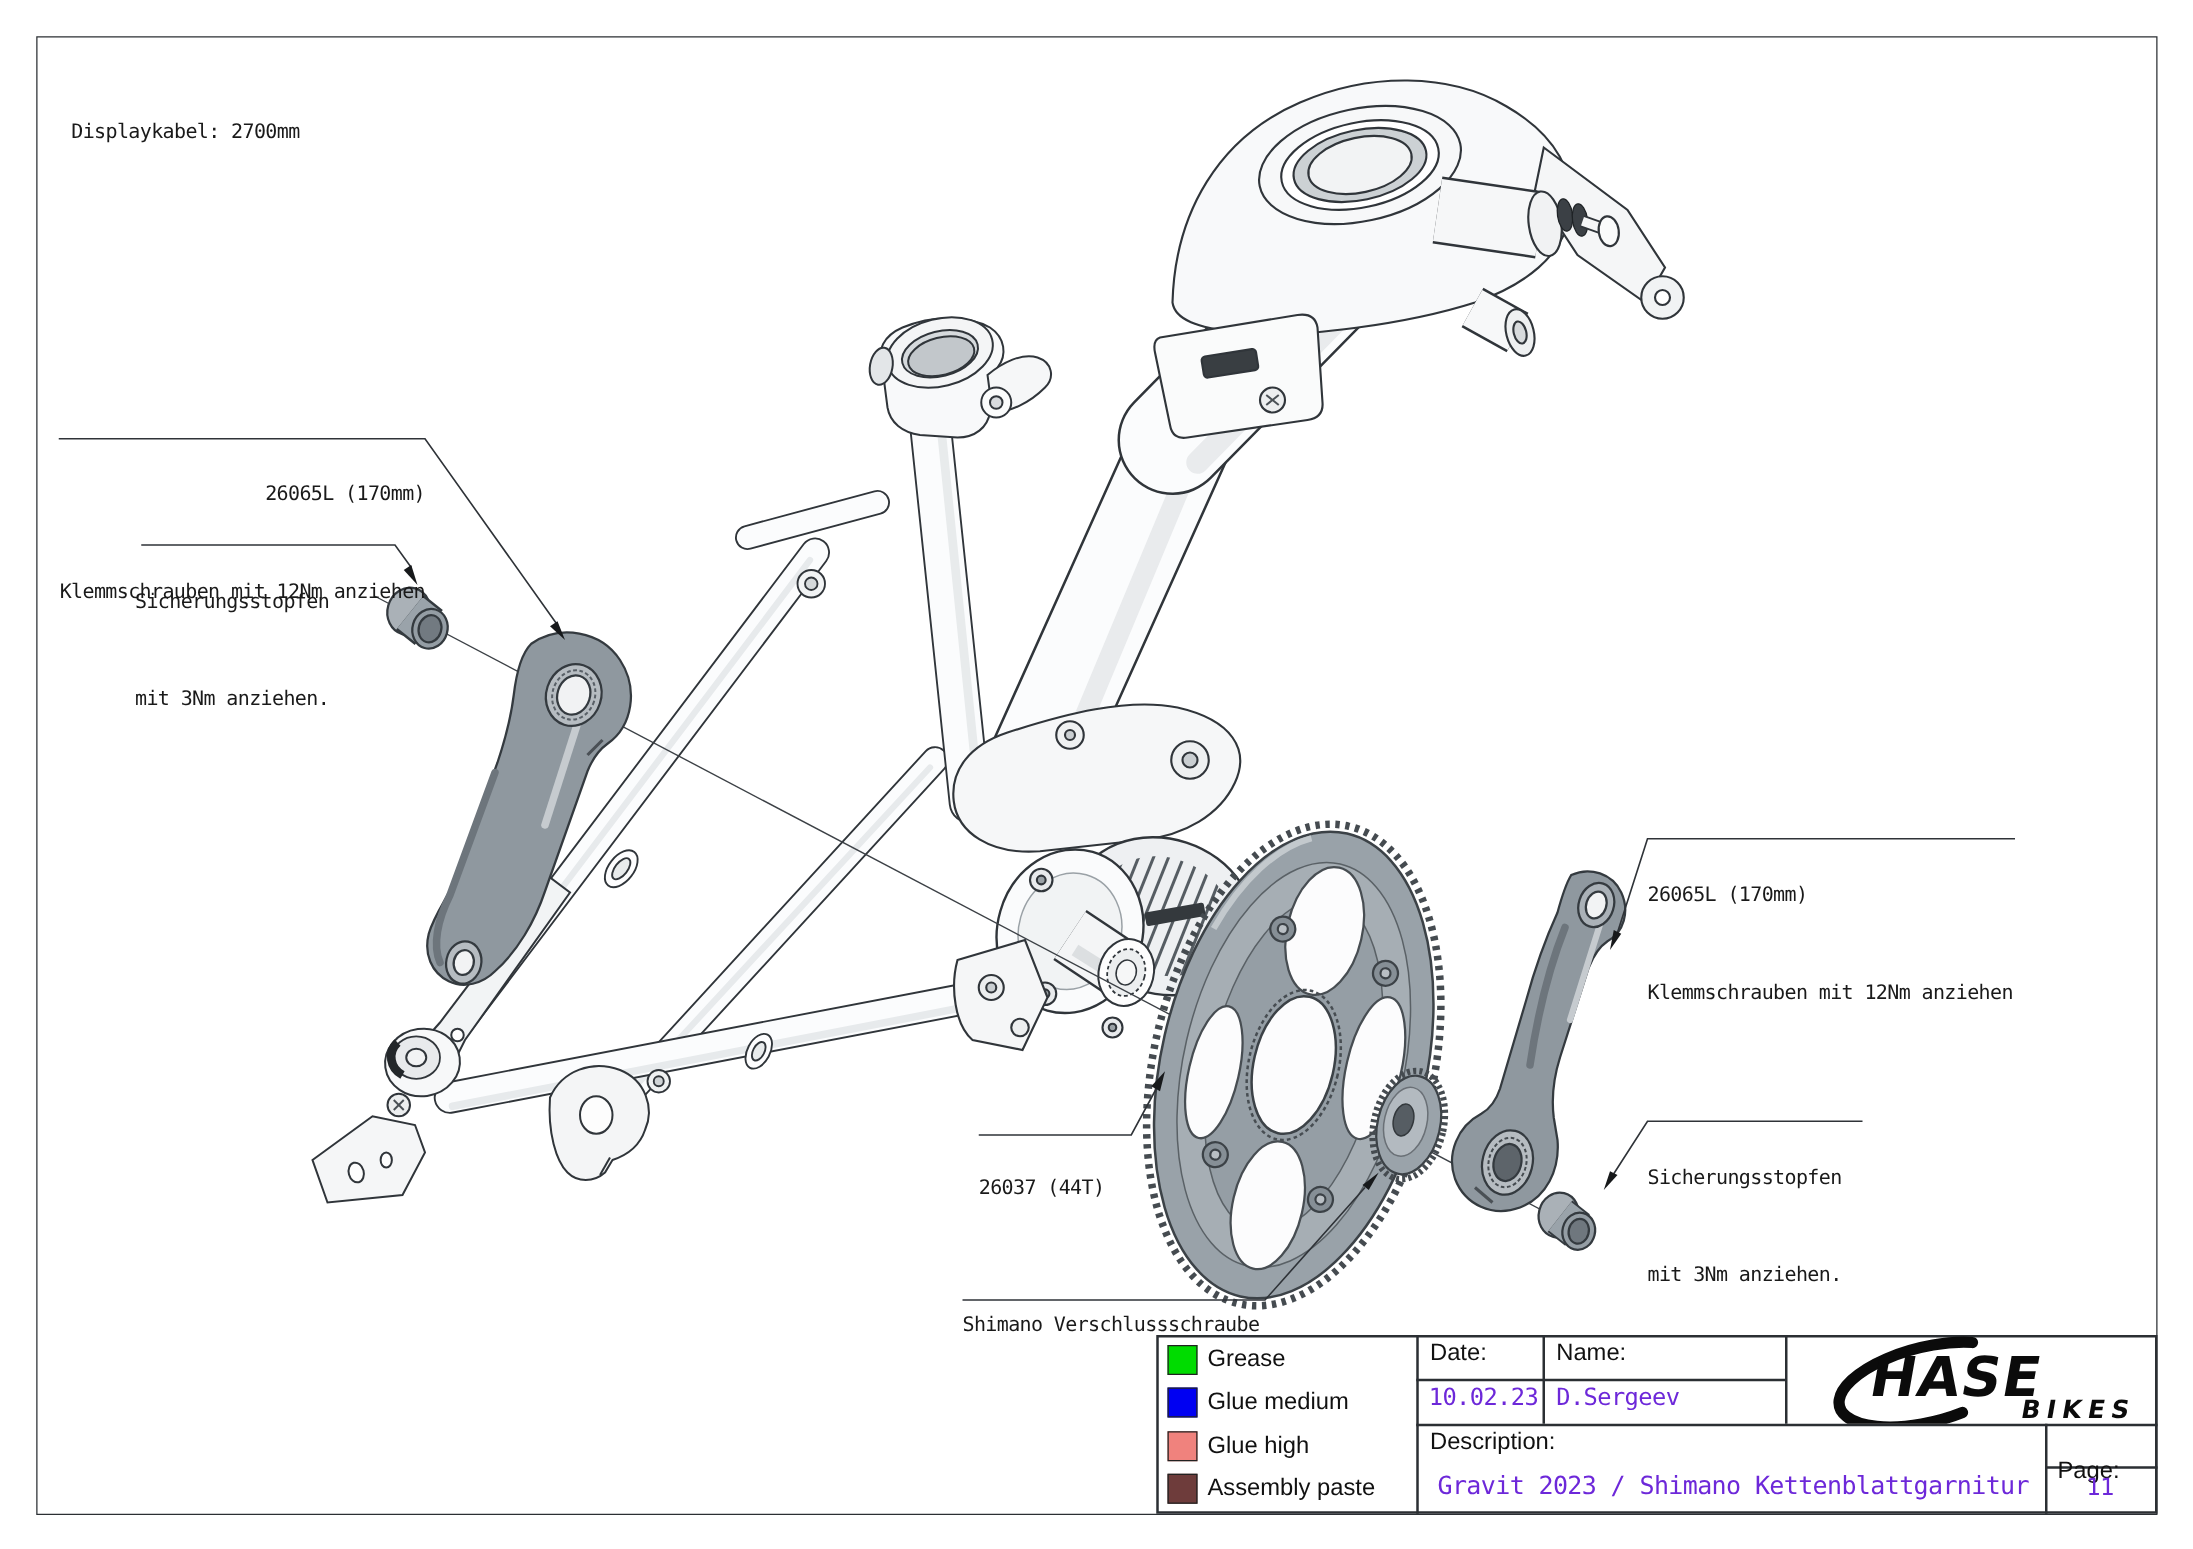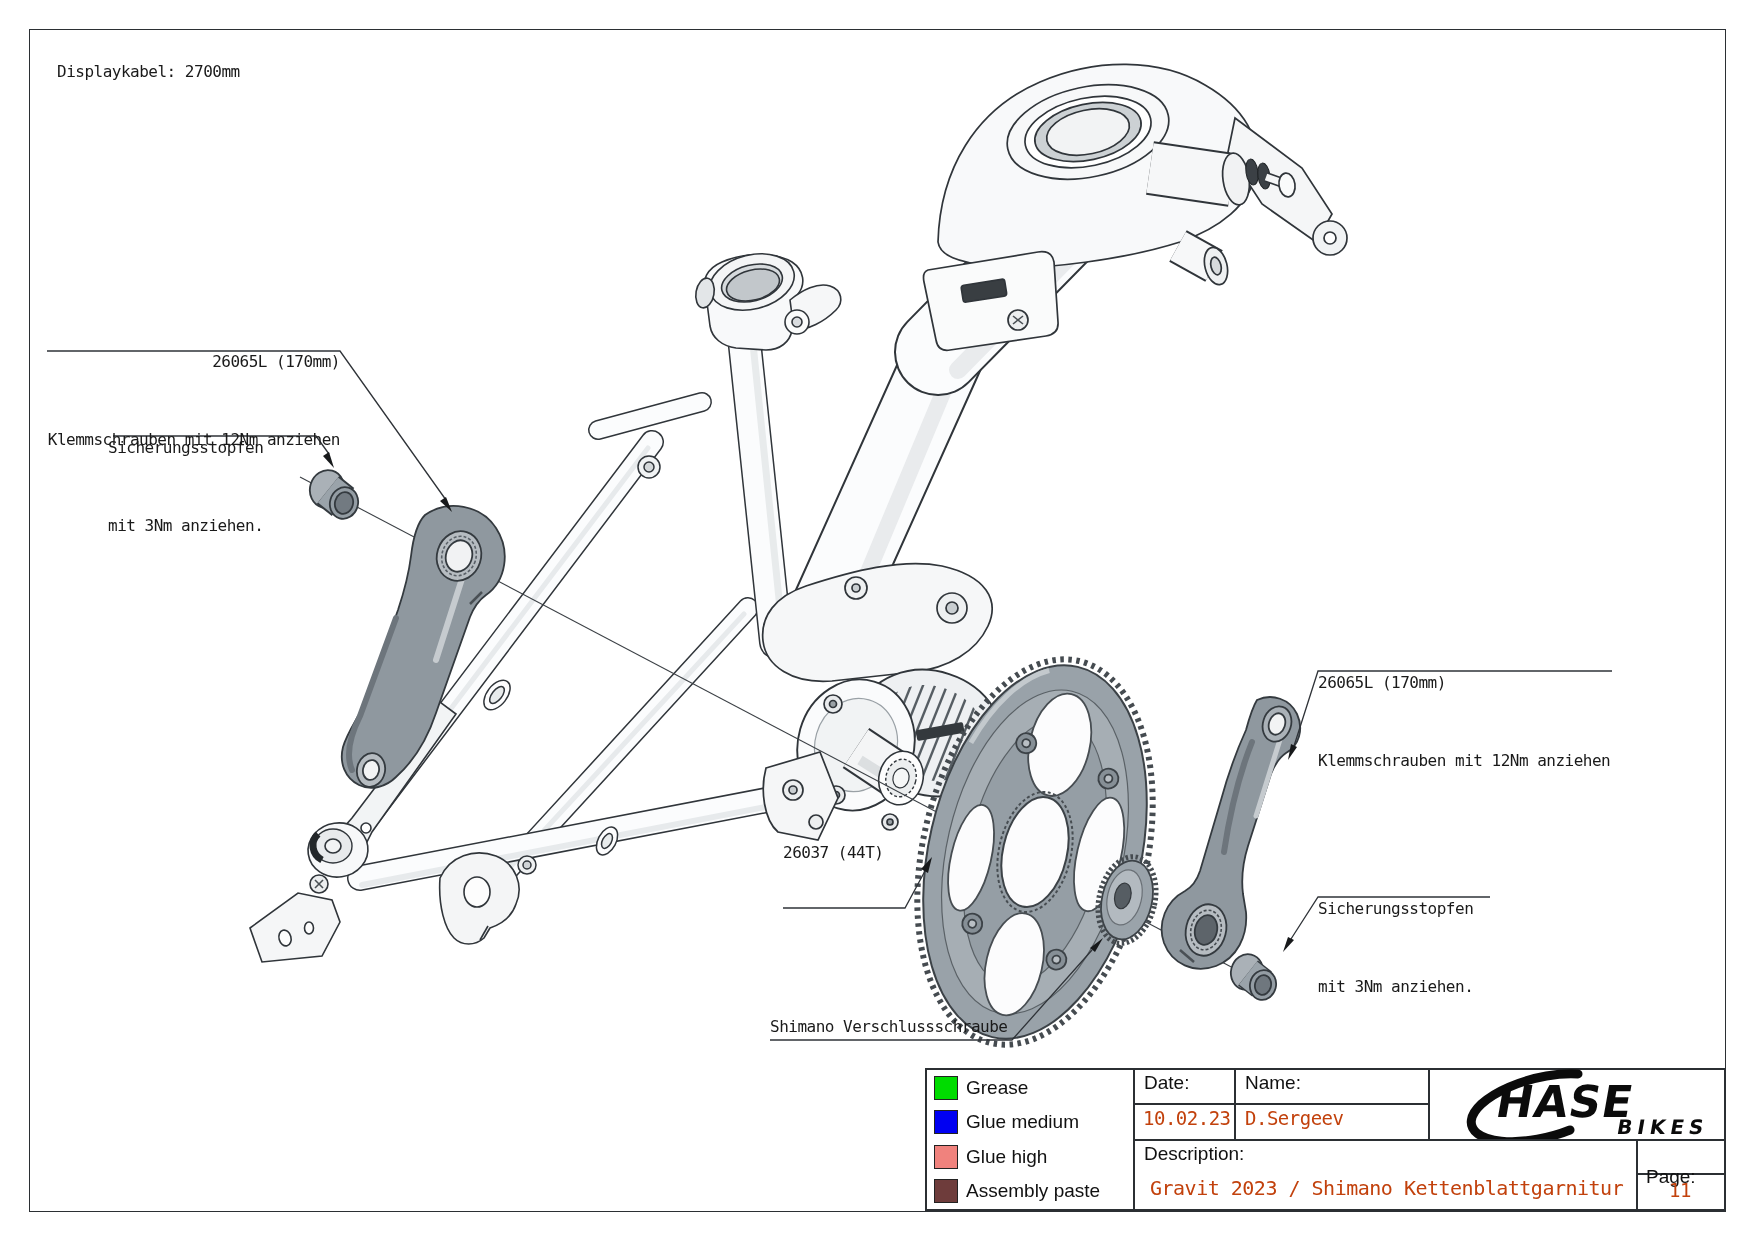--- a/index.html
+++ b/index.html
@@ -1,28 +1,28 @@
 <!DOCTYPE html>
 <html><head>
 <meta charset="utf-8">
 <style>
   html,body{margin:0;padding:0;background:#ffffff;width:1754px;height:1239px;overflow:hidden;}
   body{position:relative;font-family:"Liberation Sans",sans-serif;color:#111;}
   .abs{position:absolute;}
   #page-border{left:29px;top:29px;width:1697px;height:1183px;border:1.5px solid #2b2f33;box-sizing:border-box;}
   #drawing-svg{left:0;top:0;width:1754px;height:1239px;}
-  .cad{font-family:"DejaVu Sans Mono",monospace;font-size:16px;line-height:26px;letter-spacing:-0.5px;color:#1a1a1a;white-space:pre;}
+  .cad{font-family:"DejaVu Sans Mono",monospace;font-size:16px;line-height:26px;letter-spacing:-0.5px;color:#1a1a1a;white-space:pre;margin-top:33px;}
   .lbl{position:absolute;}
   .t-right{text-align:right;}
   .t-center{text-align:left;}
   
   .tb-line{background:#2b2f33;position:absolute;}
   #tb-outer{left:925px;top:1068px;width:801px;height:143px;border:2px solid #2b2f33;box-sizing:border-box;}
   .tb-label{position:absolute;font-size:19px;color:#111;}
-  .tb-value{position:absolute;font-family:"DejaVu Sans Mono",monospace;font-size:19px;letter-spacing:-0.5px;color:#c2410c;white-space:pre;}
+  .tb-value{position:absolute;font-family:"DejaVu Sans Mono",monospace;font-size:19px;letter-spacing:-0.5px;color:#6d28d9;white-space:pre;}
   #desc-value{font-size:20px;}
   #legend-box{left:925px;top:1068px;width:208px;height:143px;display:flex;flex-direction:column;justify-content:space-evenly;box-sizing:border-box;padding:2px 0;}
   .legend-row{display:flex;align-items:center;padding-left:9px;height:34px;}
   .swatch{width:22px;height:22px;border:1.2px solid #222;margin-right:8px;flex:none;}
   .legend-label{font-size:19px;color:#111;}
 </style>
 </head>
 <body>
 
 <div class="abs" id="page-border"></div>
@@ -276,21 +276,21 @@
 <div class="lbl cad" style="left:1318px;top:618px;width:310px;">
   <div>26065L (170mm)</div>
   <div>Klemmschrauben mit 12Nm anziehen</div>
 </div>
 
 <div class="lbl cad t-center" style="left:1318px;top:844px;width:176px;">
   <div>Sicherungsstopfen</div>
   <div>mit 3Nm anziehen.</div>
 </div>
 
-<div class="lbl cad" style="left:783px;top:840px;">26037 (44T)</div>
+<div class="lbl cad" style="left:783px;top:904px;">26037 (44T)</div>
 
 <div class="lbl cad" style="left:770px;top:1014px;">Shimano Verschlussschraube</div>
 
 <div class="abs" id="tb-outer"></div>
 <div class="tb-line" style="left:1133px;top:1068px;width:2px;height:143px;"></div>
 <div class="tb-line" style="left:1234px;top:1068px;width:2px;height:71px;"></div>
 <div class="tb-line" style="left:1428px;top:1068px;width:2px;height:71px;"></div>
 <div class="tb-line" style="left:1636px;top:1139px;width:2px;height:72px;"></div>
 <div class="tb-line" style="left:1133px;top:1103px;width:295px;height:2px;"></div>
 <div class="tb-line" style="left:1133px;top:1139px;width:593px;height:2px;"></div>

